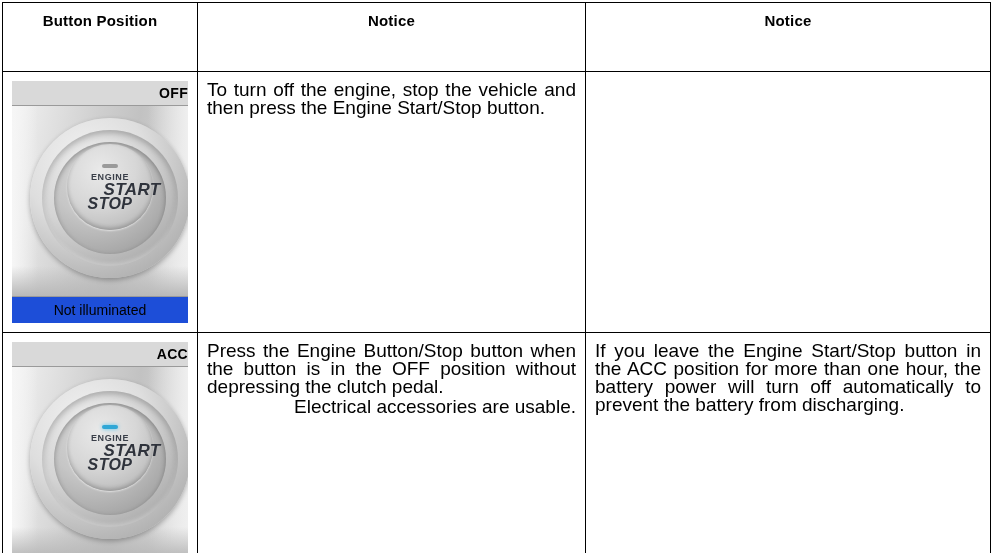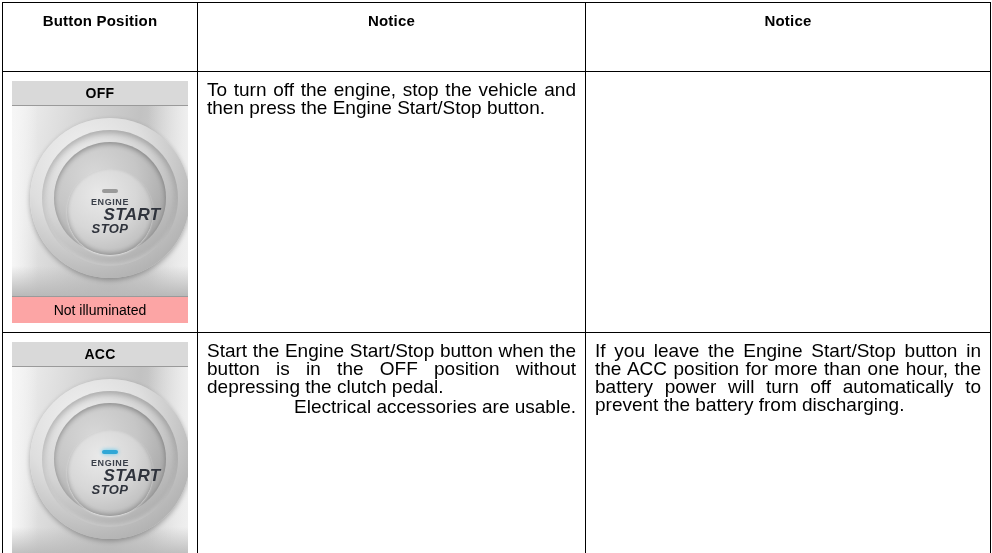--- a/index.html
+++ b/index.html
@@ -58,31 +58,31 @@
     text-align: center;
   }
   .pos-inner {
     display: flex;
     flex-direction: column;
     height: 100%;
   }
   .pos-label {
     font-size: 14px;
     font-weight: bold;
-    text-align: center;
+    text-align: right;
     padding: 4px 0 4px 0;
     background: #d9d9d9;
     border-bottom: 1px solid #9a9a9a;
     letter-spacing: 0.3px;
   }
   .pos-caption {
     font-size: 14px;
     text-align: center;
     padding: 5px 0 5px 0;
-    background: #fca5a5;
+    background: #1d4ed8;
     border-top: 1px solid #9a9a9a;
   }
 
   
   .btn-photo {
     position: relative;
     height: 190px;
     background: linear-gradient(100deg, #f2f2f2 0%, #e3e3e3 18%, #cfcfcf 42%, #c2c2c2 62%, #d2d2d2 82%, #e6e6e6 100%);
     overflow: hidden;
   }
@@ -131,21 +131,21 @@
     top: 12px;
     width: 112px;
     height: 112px;
     border-radius: 50%;
     background: radial-gradient(circle at 36% 30%, #d8d8d8 0%, #c6c6c6 40%, #a5a5a5 78%, #929292 100%);
     box-shadow: inset 0 2px 5px rgba(0,0,0,0.3);
   }
   .btn-face {
     position: absolute;
     left: 13px;
-    top: 27px;
+    top: 2px;
     width: 86px;
     height: 86px;
     border-radius: 50%;
     background: radial-gradient(circle at 38% 30%, #e9e9e9 0%, #d7d7d7 45%, #bcbcbc 80%, #a8a8a8 100%);
     box-shadow: inset 0 -2px 4px rgba(0,0,0,0.22), 0 1px 2px rgba(255,255,255,0.6);
     display: flex;
     flex-direction: column;
     align-items: center;
     justify-content: center;
   }
@@ -159,21 +159,21 @@
   .btn-text-start {
     font-size: 17px;
     font-weight: bold;
     font-style: italic;
     letter-spacing: 0.4px;
     color: #2f333c;
     line-height: 14px;
     margin-left: 44px;
   }
   .btn-text-stop {
-    font-size: 13px;
+    font-size: 16px;
     font-weight: bold;
     font-style: italic;
     letter-spacing: 0.4px;
     color: #2f333c;
     line-height: 14px;
   }
   .indicator-dash {
     width: 16px;
     height: 4px;
     border-radius: 2px;
@@ -271,21 +271,21 @@
                       <div class="btn-text-stop">STOP</div>
                     </div>
                   </div>
                 </div>
               </div>
             </div>
             <div class="pos-caption">Press indicator</div>
           </div>
         </td>
         <td class="text-cell">
-          <p>Start the Engine Start/Stop button when the button is in the OFF position without depressing the clutch pedal.</p>
+          <p>Press the Engine Button/Stop button when the button is in the OFF position without depressing the clutch pedal.</p>
           <p class="last nowrap-last">Electrical accessories are usable.</p>
         </td>
         <td class="text-cell">
           <p class="last">If you leave the Engine Start/Stop button in the ACC position for more than one hour, the battery power will turn off automatically to prevent the battery from discharging.</p>
         </td>
       </tr>
     </tbody>
   </table>
 </div>
 

